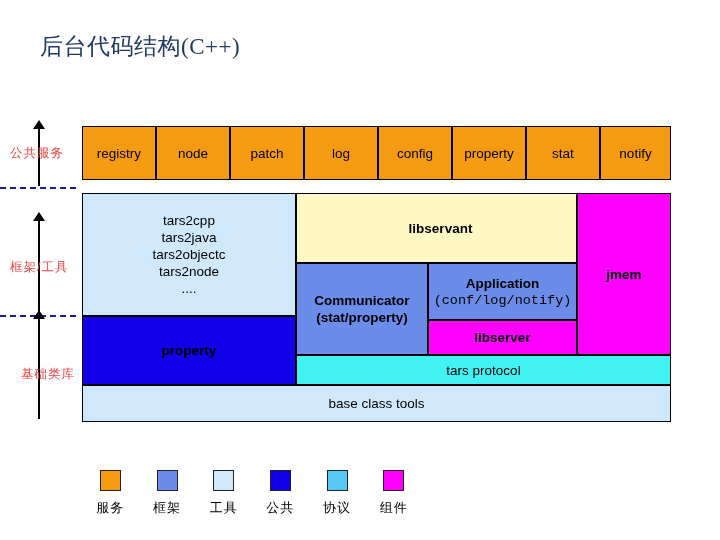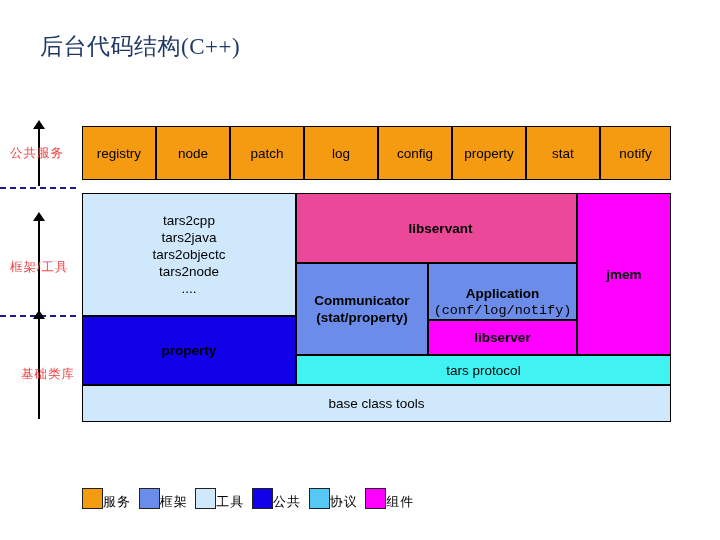--- a/index.html
+++ b/index.html
@@ -78,21 +78,21 @@
     color: #000000;
     line-height: 1.26;
     overflow: hidden;
   }
   .blk .line { display: block; }
 
   
   .svc { top: 126px; height: 54px; background: #f59b11; font-size: 13.5px; }
 
   .tools-col   { background: #cfe8fb; }
-  .servant     { background: #ec4899; padding-left: 8px; }
+  .servant     { background: #fef9c3; padding-left: 8px; }
   .mid-blue    { background: #6b8ce8; }
   .magenta     { background: #ff00ff; }
   .cyan        { background: #40f2f2; }
   .deep-blue   { background: #1100e8; }
   .pale-blue   { background: #cfe8fb; }
 
   .mono {
     font-family: "Liberation Mono", monospace;
     font-size: 13.5px;
   }
@@ -103,20 +103,21 @@
     position: absolute;
     left: 82px;
     top: 470px;
     width: 340px;
     height: 56px;
     display: flex;
   }
   .legend-item {
     flex: 1 1 0;
     display: flex;
+    flex-direction: column;
     align-items: center;
   }
   .legend-swatch {
     width: 21px;
     height: 21px;
     border: 1.5px solid #222222;
     box-sizing: border-box;
   }
   .legend-text {
     margin-top: 8px;
@@ -192,21 +193,21 @@
 
 <div class="blk servant" style="left:296px; top:193px; width:281px; height:70px;">
   <span class="line bold">libservant</span>
 </div>
 
 <div class="blk mid-blue" style="left:296px; top:263px; width:132px; height:92px;">
   <span class="line bold">Communicator</span>
   <span class="line bold">(stat/property)</span>
 </div>
 
-<div class="blk mid-blue" style="left:428px; top:263px; width:149px; height:57px;justify-content:flex-end;">
+<div class="blk mid-blue" style="left:428px; top:263px; width:149px; height:57px;">
   <span class="line bold">Application</span>
   <span class="line mono">(conf/log/notify)</span>
 </div>
 
 <div class="blk magenta" style="left:428px; top:320px; width:149px; height:35px;">
   <span class="line bold">libserver</span>
 </div>
 
 <div class="blk magenta" style="left:577px; top:193px; width:94px; height:162px;">
   <span class="line bold">jmem</span>

